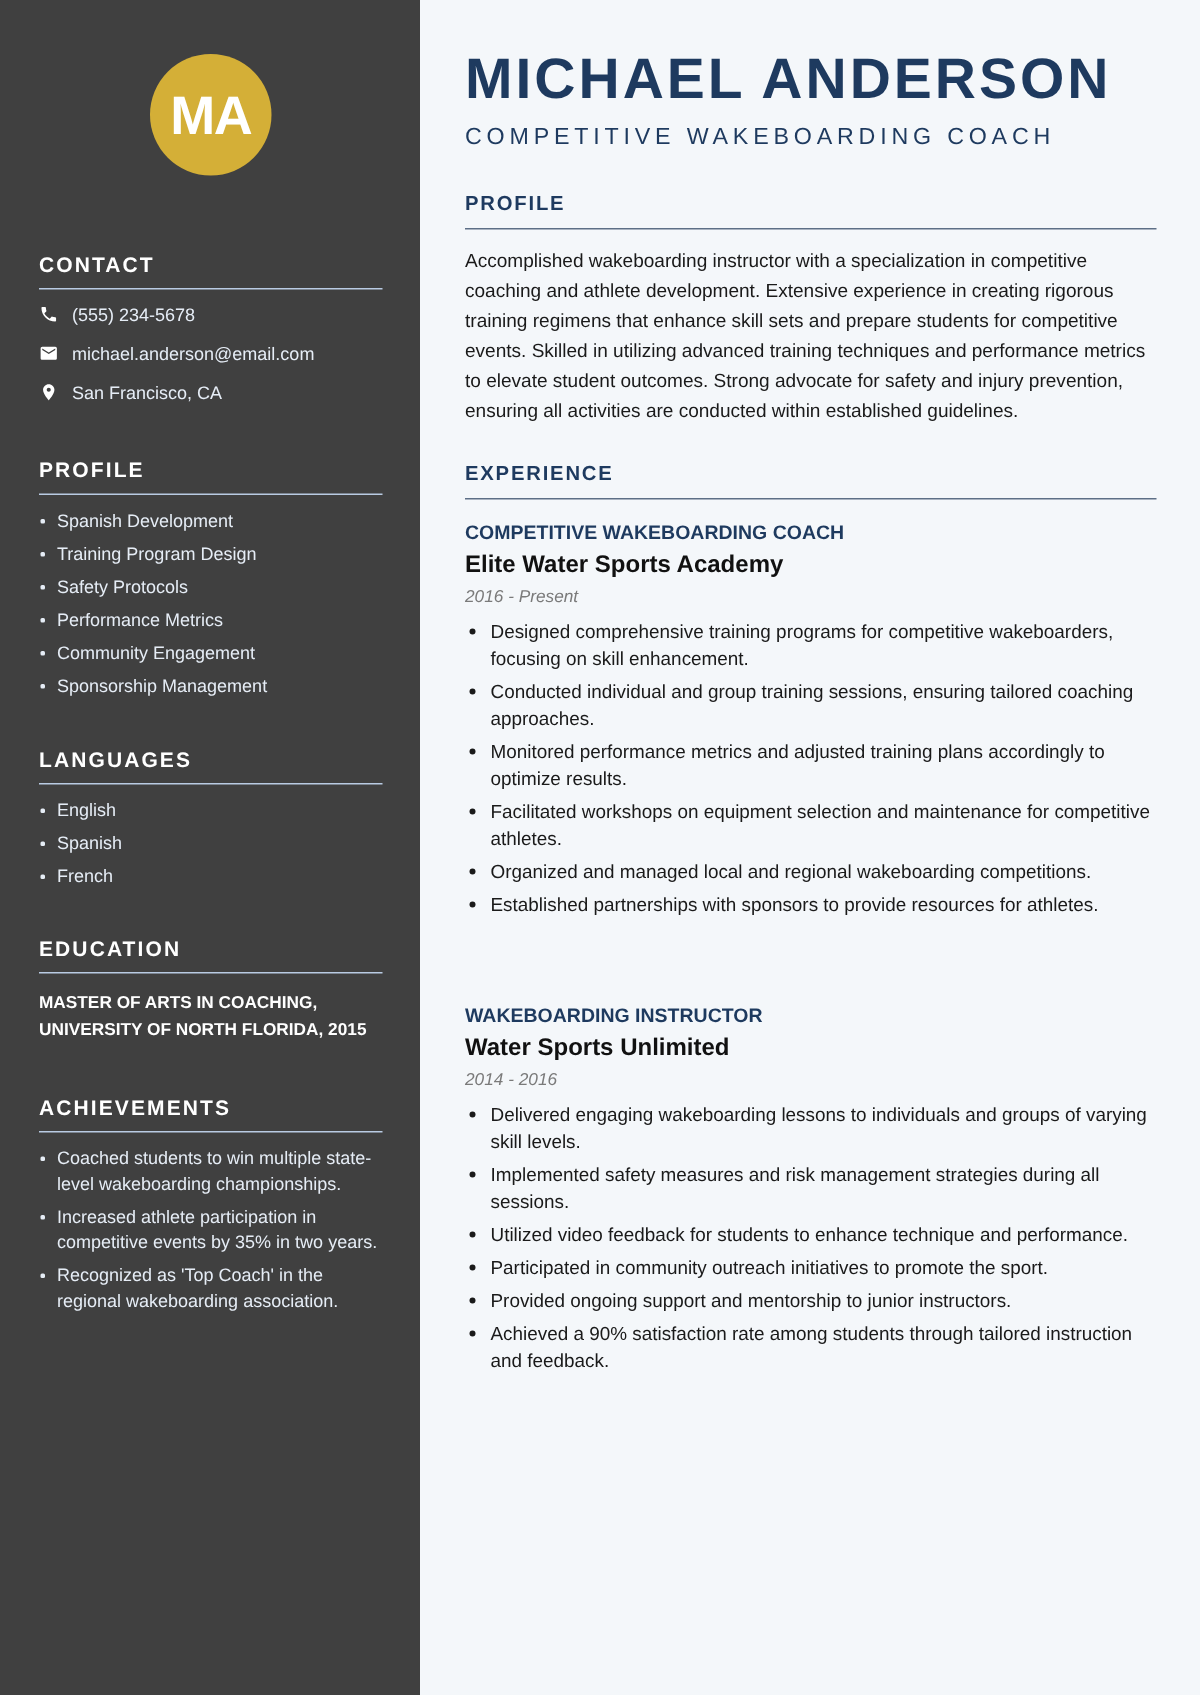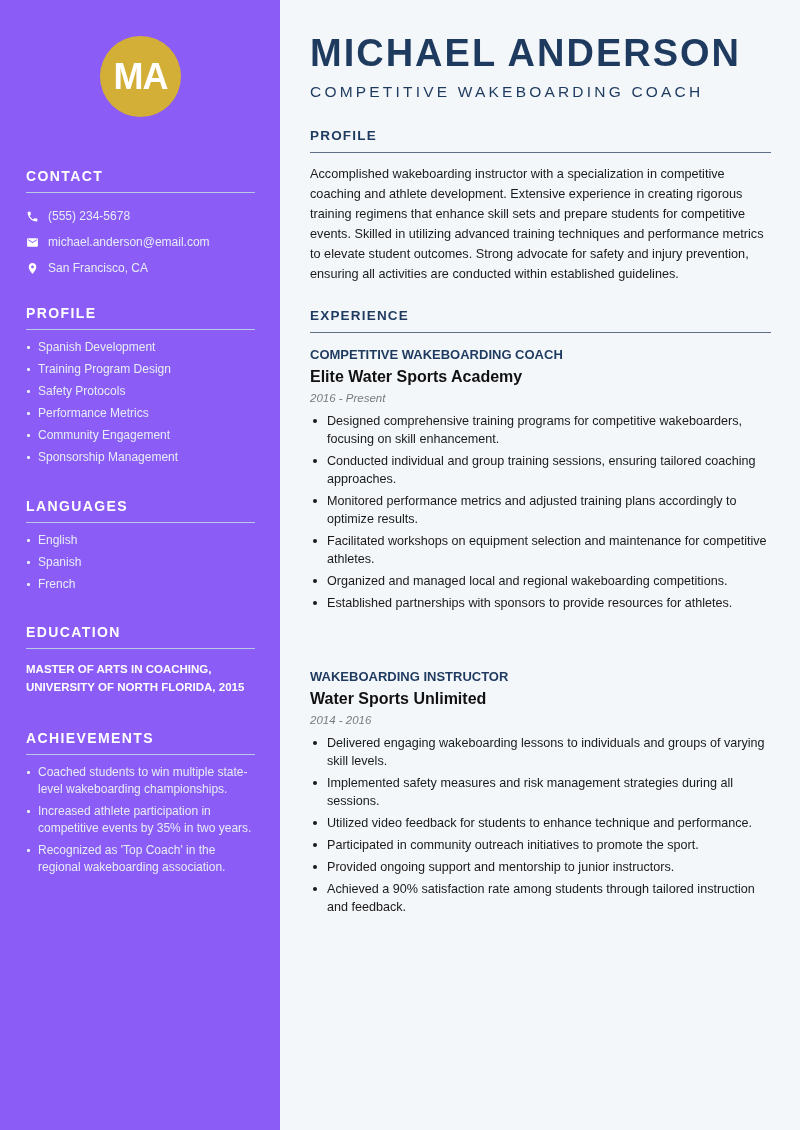--- a/index.html
+++ b/index.html
@@ -5,21 +5,21 @@
     * { margin: 0; padding: 0; box-sizing: border-box; }
     html, body { width: 800px; height: 1130px; overflow: hidden; }
     body {
       font-family: "Liberation Sans", "DejaVu Sans", sans-serif;
       background: #f4f7fa;
       position: relative;
     }
     .sidebar {
       position: absolute; left: 0; top: 0;
       width: 280px; height: 1130px;
-      background: #8b5cf6;
+      background: #404040;
       color: #ffffff;
       padding: 0 26px;
     }
     .avatar {
       position: absolute; left: 100px; top: 36px;
       width: 81px; height: 81px; border-radius: 50%;
       background: #d4af37;
       color: #ffffff;
       font-weight: bold; font-size: 36px;
       display: flex; align-items: center; justify-content: center;
@@ -27,21 +27,21 @@
     }
     .side-section { position: absolute; left: 26px; width: 229px; }
     .side-title {
       font-size: 14px; font-weight: bold; letter-spacing: 1.4px;
       color: #ffffff;
       padding-bottom: 8px;
       border-bottom: 1.5px solid #b9cbe3;
     }
     .contact-list { margin-top: 10px; }
     .contact-item {
-      display: flex; align-items: center;
+      display: flex; align-items: flex-start;
       height: 26px; font-size: 12px; color: #e6edf6;
     }
     .contact-item .ic { width: 22px; display: flex; align-items: center; }
     .contact-item svg { width: 13px; height: 13px; fill: #ffffff; }
     .bullet-list { list-style: none; margin-top: 9px; }
     .bullet-list li {
       position: relative; padding-left: 12px;
       font-size: 12px; color: #e6edf6; line-height: 17px;
       margin-bottom: 5px;
     }

